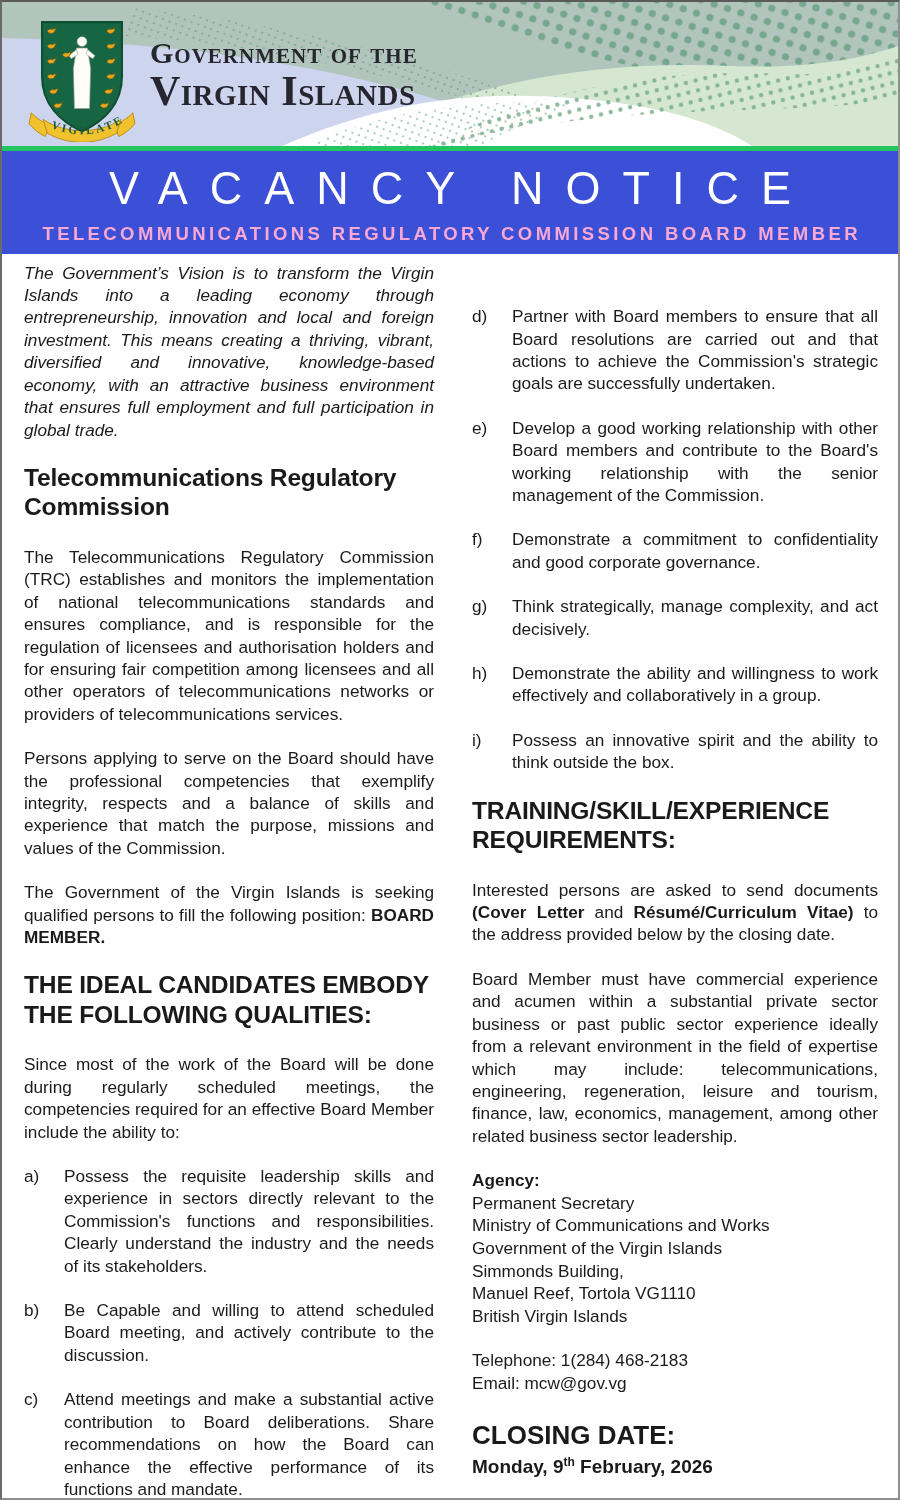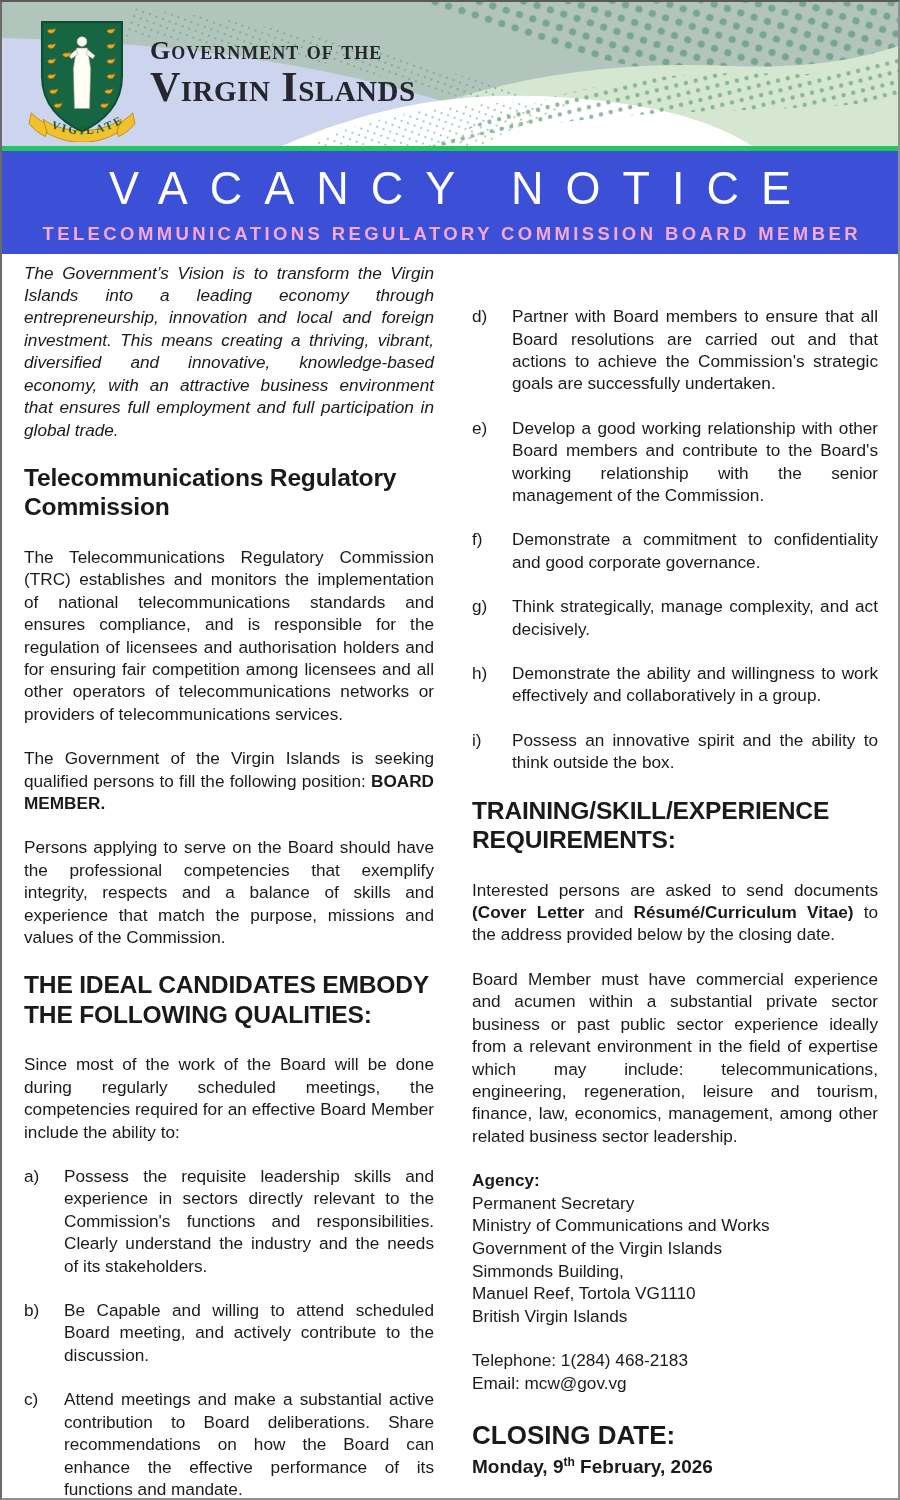--- a/index.html
+++ b/index.html
@@ -11,21 +11,21 @@
     font-family:"Liberation Sans", sans-serif; color:#1a1a1a;
   }
 
   
   .header { position:relative; height:144px; overflow:hidden; background:#b1c5bd; }
   .header svg.bg { position:absolute; inset:0; display:block; }
   .crest-wrap { position:absolute; left:26px; top:18px; width:108px; height:122px; }
   .wordmark { position:absolute; left:148px; top:36px; line-height:1; }
   .wm1 {
     font-family:"Liberation Serif", serif; font-weight:700; font-variant:small-caps;
-    font-size:26px; letter-spacing:1px; color:#26262e;
+    font-size:30px; letter-spacing:1px; color:#26262e;
   }
   .wm2 {
     font-family:"Liberation Serif", serif; font-weight:700; font-variant:small-caps;
     font-size:42px; letter-spacing:0.5px; color:#26262e; margin-top:2px;
   }
 
   
   .banner {
     height:108px; background:#3b4fd7; border-top:5px solid #22c55e;
     text-align:center; padding-top:12px;
@@ -148,23 +148,23 @@
 
   <div class="body">
 
     <div class="col-left">
       <p class="intro">The Government’s Vision is to transform the Virgin Islands into a leading economy through entrepreneurship, innovation and local and foreign investment. This means creating a thriving, vibrant, diversified and innovative, knowledge-based economy, with an attractive business environment that ensures full employment and full participation in global trade.</p>
 
       <div class="h2">Telecommunications Regulatory Commission</div>
 
       <p>The Telecommunications Regulatory Commission (TRC) establishes and monitors the implementation of national telecommunications standards and ensures compliance, and is responsible for the regulation of licensees and authorisation holders and for ensuring fair competition among licensees and all other operators of telecommunications networks or providers of telecommunications services.</p>
 
+      <p>Persons applying to serve on the Board should have the professional competencies that exemplify integrity, respects and a balance of skills and experience that match the purpose, missions and values of the Commission.</p>
+
       <p><span>The Government of the Virgin Islands is seeking qualified persons to fill the following position: </span><span class="bold">BOARD MEMBER.</span></p>
-
-      <p>Persons applying to serve on the Board should have the professional competencies that exemplify integrity, respects and a balance of skills and experience that match the purpose, missions and values of the Commission.</p>
 
       <div class="h2">THE IDEAL CANDIDATES EMBODY THE FOLLOWING QUALITIES:</div>
 
       <p>Since most of the work of the Board will be done during regularly scheduled meetings, the competencies required for an effective Board Member include the ability to:</p>
 
       <div class="list-item">
         <div class="li-label">a)</div>
         <div class="li-text">Possess the requisite leadership skills and experience in sectors directly relevant to the Commission's functions and responsibilities. Clearly understand the industry and the needs of its stakeholders.</div>
       </div>
       <div class="list-item">

